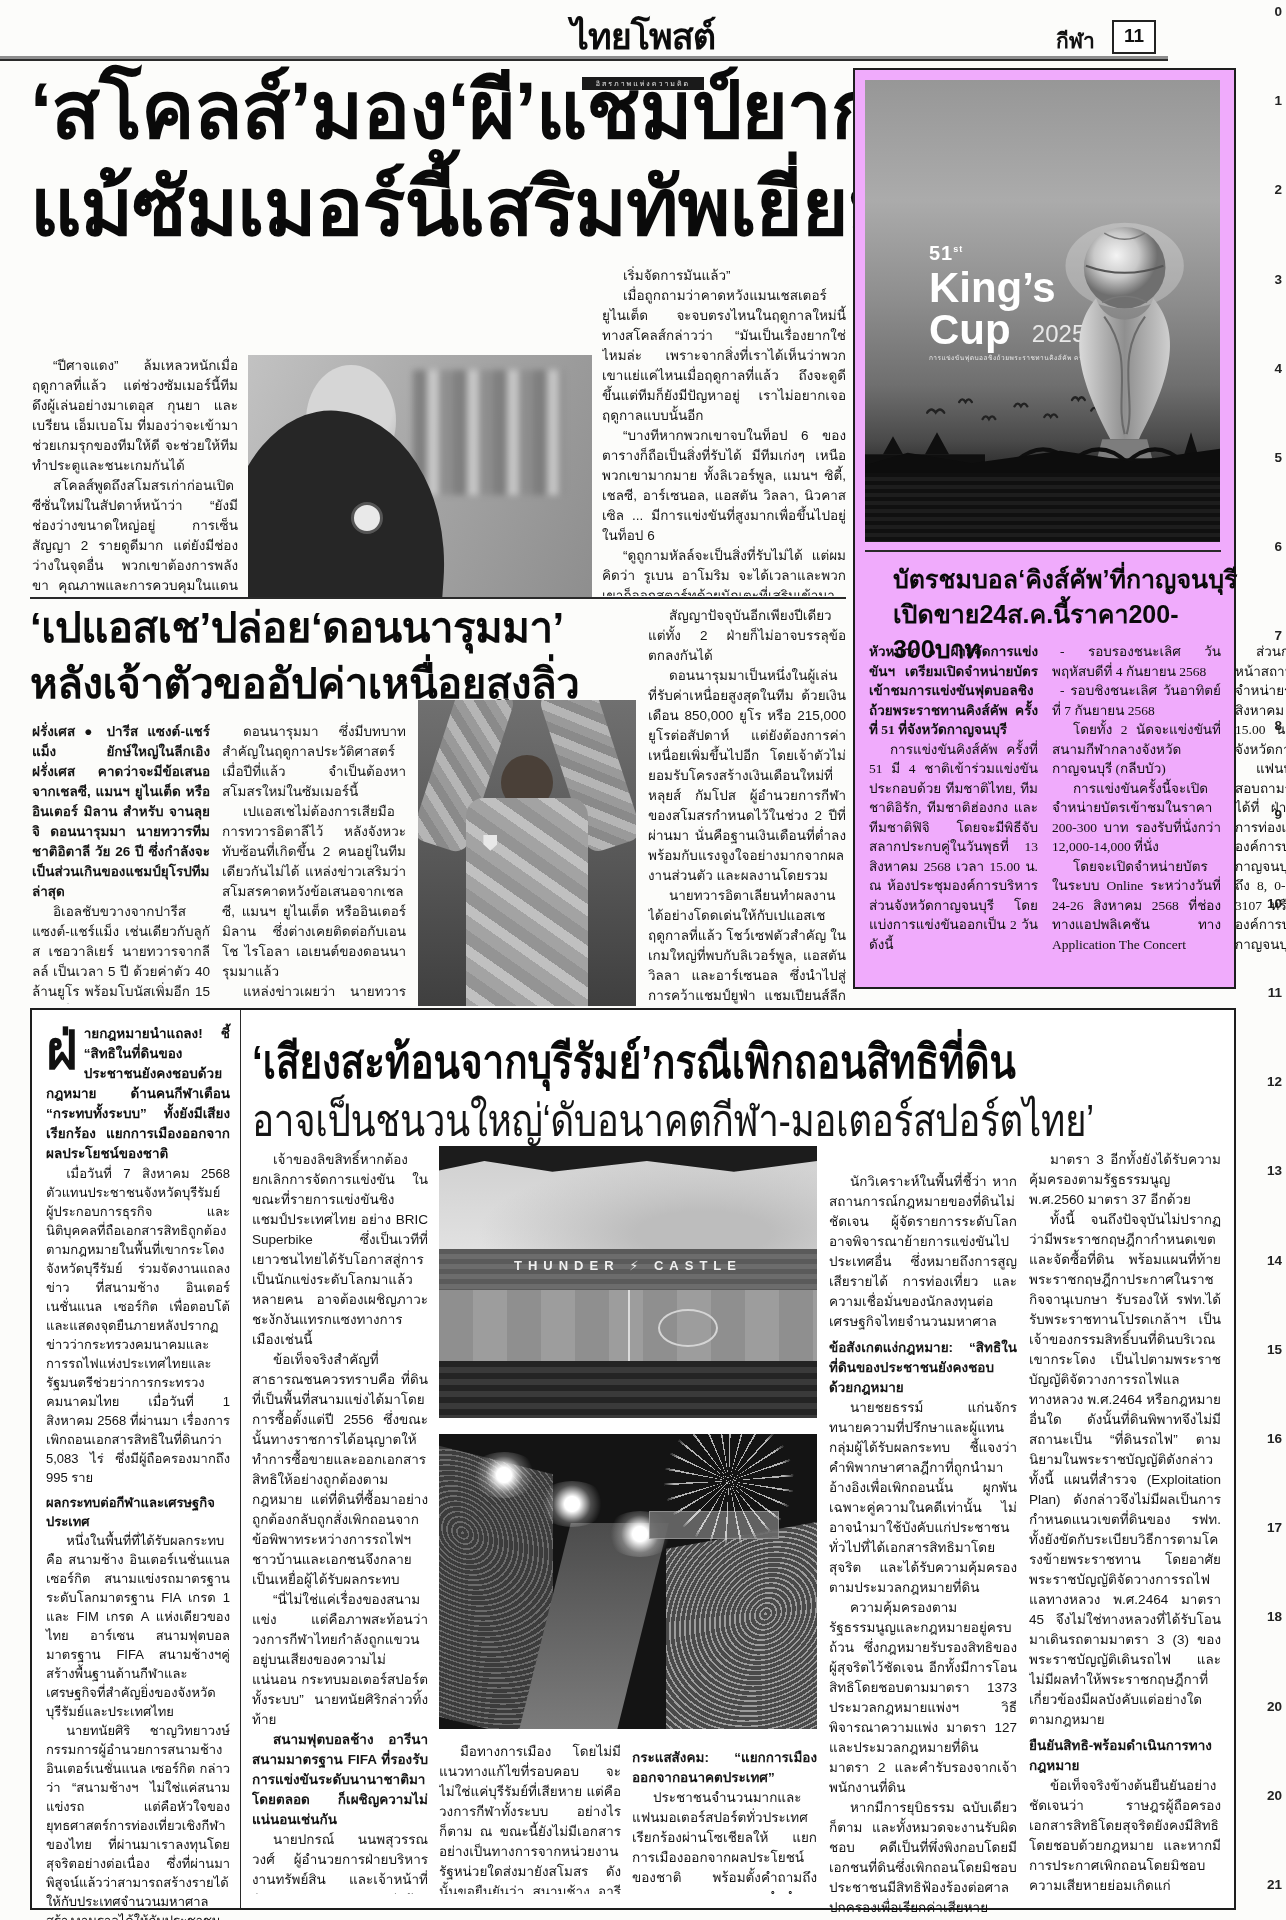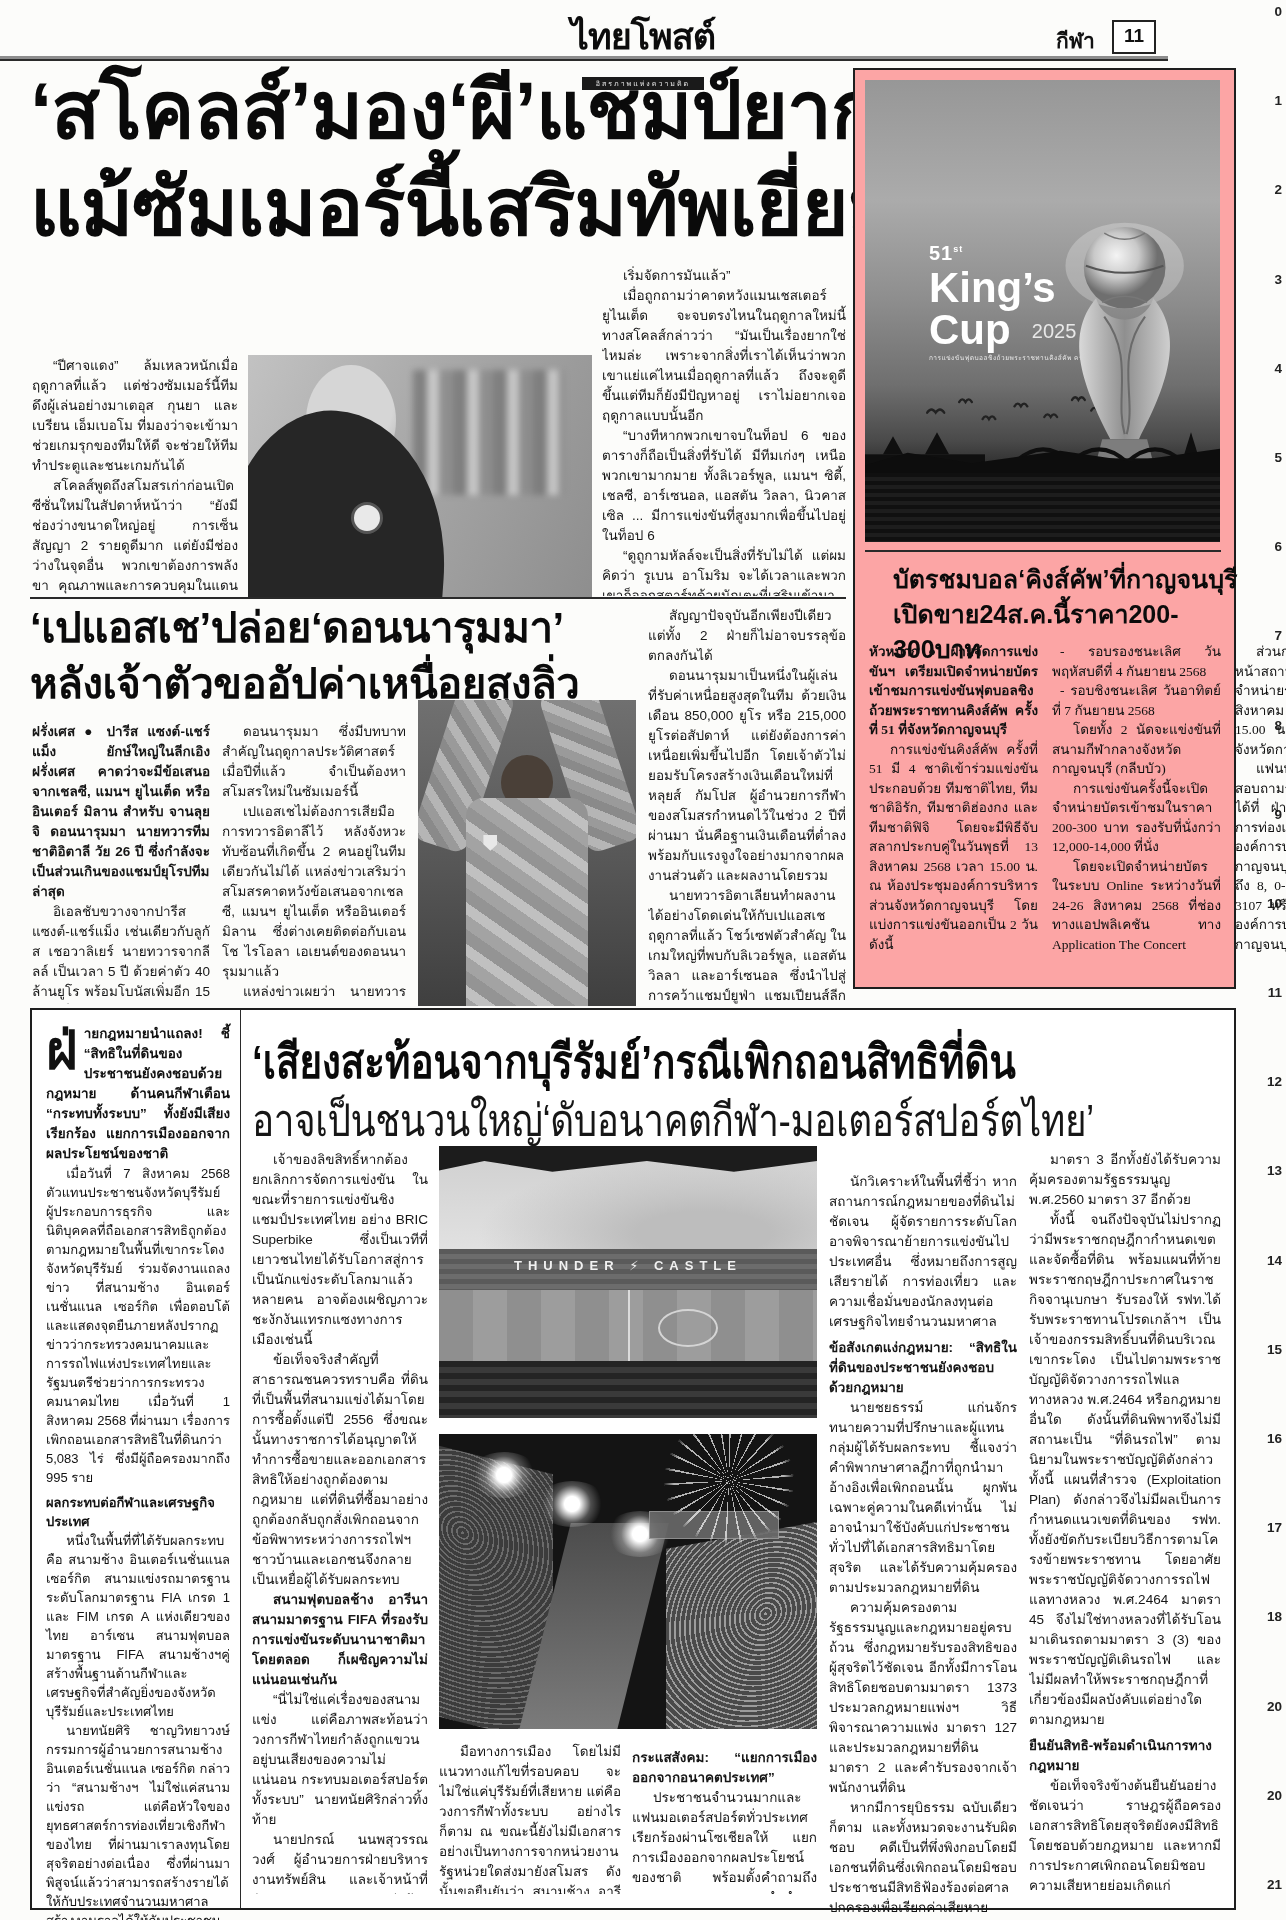--- a/index.html
+++ b/index.html
@@ -48,28 +48,28 @@
      background:repeating-linear-gradient(40deg,#9a9a9a 0 9px,#b5b5b5 9px 18px,#8a8a8a 18px 27px);border-radius:14px;}
   .don-photo .armL{left:8%;transform:rotate(18deg);}
   .don-photo .armR{right:8%;transform:rotate(-18deg);}
   .don-photo .head{position:absolute;left:38%;top:18%;width:24%;height:18%;background:#4a4038;border-radius:50%;}
   .don-photo .torso{position:absolute;left:22%;top:32%;width:56%;height:70%;
      background:repeating-linear-gradient(35deg,#a3a3a3 0 12px,#c0c0c0 12px 22px,#949494 22px 34px);
      border-radius:18px 18px 0 0;}
   .don-photo .crest{position:absolute;left:30%;top:44%;width:14px;height:16px;background:#e8e8e8;
      clip-path:polygon(0 0,100% 0,100% 60%,50% 100%,0 60%);}
   
-  .kings-box{top:68px;left:853px;width:379px;height:917px;border:2px solid #1e1e1e;background:#fca5a5;}
+  .kings-box{top:68px;left:853px;width:379px;height:917px;border:2px solid #1e1e1e;background:#f0abfc;}
   .poster{position:absolute;top:10px;left:10px;width:355px;height:462px;overflow:hidden;color:#fff;
      background:linear-gradient(180deg,#979797 0%,#ababab 26%,#8d8d8d 48%,#6f6f6f 66%,#4a4a4a 78%,#222 86%,#161616 100%);}
   .poster .t51{position:absolute;left:18%;top:35%;font-size:20px;font-weight:bold;letter-spacing:1px;}
   .poster .t51 sup{font-size:9px;}
   .poster .tking{position:absolute;left:18%;top:40.5%;font-size:42px;font-weight:800;line-height:42px;letter-spacing:0;}
   .poster .tcup{position:absolute;left:18%;top:49.5%;font-size:42px;font-weight:800;line-height:42px;}
-  .poster .tyear{position:absolute;left:47%;top:52%;font-size:20px;font-weight:300;color:#e8e8e8;}
+  .poster .tyear{position:absolute;left:47%;top:52%;font-size:24px;font-weight:300;color:#e8e8e8;}
   .poster .ttag{position:absolute;left:18%;top:59%;font-size:6.5px;letter-spacing:.5px;opacity:.85;}
   .poster .water{position:absolute;left:0;bottom:0;width:100%;height:15%;
      background:repeating-linear-gradient(180deg,#101010 0 4px,#1d1d1d 4px 8px);}
   .poster .bank{position:absolute;left:0;bottom:13%;width:100%;height:9%;background:#0d0d0d;
      clip-path:polygon(0 60%,12% 30%,30% 55%,55% 25%,75% 50%,100% 20%,100% 100%,0 100%);}
   .kings-headline{position:absolute;left:14px;top:492px;width:350px;font-weight:800;font-size:25px;
      line-height:35px;color:#0b0b0b;margin-left:24px;}
   .kings-cols{position:absolute;left:14px;top:572px;width:352px;height:330px;column-count:2;column-gap:14px;
      font-size:13.5px;line-height:19.5px;font-family:Liberation Serif, serif;}
   
@@ -292,22 +292,22 @@
         </div>
     </div>
     <div class="side-divider"></div>
 
     <div class="bot-headline1">‘เสียงสะท้อนจากบุรีรัมย์’กรณีเพิกถอนสิทธิที่ดิน</div>
     <div class="bot-headline2">อาจเป็นชนวนใหญ่‘ดับอนาคตกีฬา-มอเตอร์สปอร์ตไทย’</div>
 
     <div class="col" style="position:absolute;left:220px;top:140px;width:176px;height:744px;overflow:hidden;">
         <p class="para">เจ้าของลิขสิทธิ์หากต้องยกเลิกการจัดการแข่งขัน ในขณะที่รายการแข่งขันชิงแชมป์ประเทศไทย อย่าง BRIC Superbike ซึ่งเป็นเวทีที่เยาวชนไทยได้รับโอกาสสู่การเป็นนักแข่งระดับโลกมาแล้วหลายคน อาจต้องเผชิญภาวะชะงักงันแทรกแซงทางการเมืองเช่นนี้</p>
         <p class="para">ข้อเท็จจริงสำคัญที่สาธารณชนควรทราบคือ ที่ดินที่เป็นพื้นที่สนามแข่งได้มาโดยการซื้อตั้งแต่ปี 2556 ซึ่งขณะนั้นทางราชการได้อนุญาตให้ทำการซื้อขายและออกเอกสารสิทธิให้อย่างถูกต้องตามกฎหมาย แต่ที่ดินที่ซื้อมาอย่างถูกต้องกลับถูกสั่งเพิกถอนจากข้อพิพาทระหว่างการรถไฟฯ ชาวบ้านและเอกชนจึงกลายเป็นเหยื่อผู้ได้รับผลกระทบ</p>
+        <p class="para">“นี่ไม่ใช่แค่เรื่องของสนามแข่ง แต่คือภาพสะท้อนว่าวงการกีฬาไทยกำลังถูกแขวนอยู่บนเสียงของความไม่แน่นอน กระทบมอเตอร์สปอร์ตทั้งระบบ” นายทนัยศิริกล่าวทิ้งท้าย</p>
         <p class="para bold">สนามฟุตบอลช้าง อารีนา สนามมาตรฐาน FIFA ที่รองรับการแข่งขันระดับนานาชาติมาโดยตลอด ก็เผชิญความไม่แน่นอนเช่นกัน</p>
-        <p class="para">“นี่ไม่ใช่แค่เรื่องของสนามแข่ง แต่คือภาพสะท้อนว่าวงการกีฬาไทยกำลังถูกแขวนอยู่บนเสียงของความไม่แน่นอน กระทบมอเตอร์สปอร์ตทั้งระบบ” นายทนัยศิริกล่าวทิ้งท้าย</p>
         <p class="para">นายปกรณ์ นนพสุวรรณวงศ์ ผู้อำนวยการฝ่ายบริหารงานทรัพย์สิน และเจ้าหน้าที่ฝ่ายการตลาดและการแข่งขัน บุรีรัมย์ ยูไนเต็ด กล่าวว่า สนามช้าง อารีนา ไม่เพียงแต่เป็นสนามเหย้าของบุรีรัมย์ ยูไนเต็ด แต่ยังรองรับการแข่งขันระดับชาติและนานาชาติ เป็นหมุดหมายสำคัญต่อพัฒนาการของฟุตบอลไทย ทั้งยังเป็นกลไกขับเคลื่อนเศรษฐกิจ การท่องเที่ยวของจังหวัดบุรีรัมย์</p>
       </div>
 
     <div class="stadium-photo">
       <div class="sky"></div>
       <div class="roof"></div>
       <div class="stand"></div>
       <div class="stand-text">
         <span>THUNDER</span>
         <span class="bolt">⚡</span>

